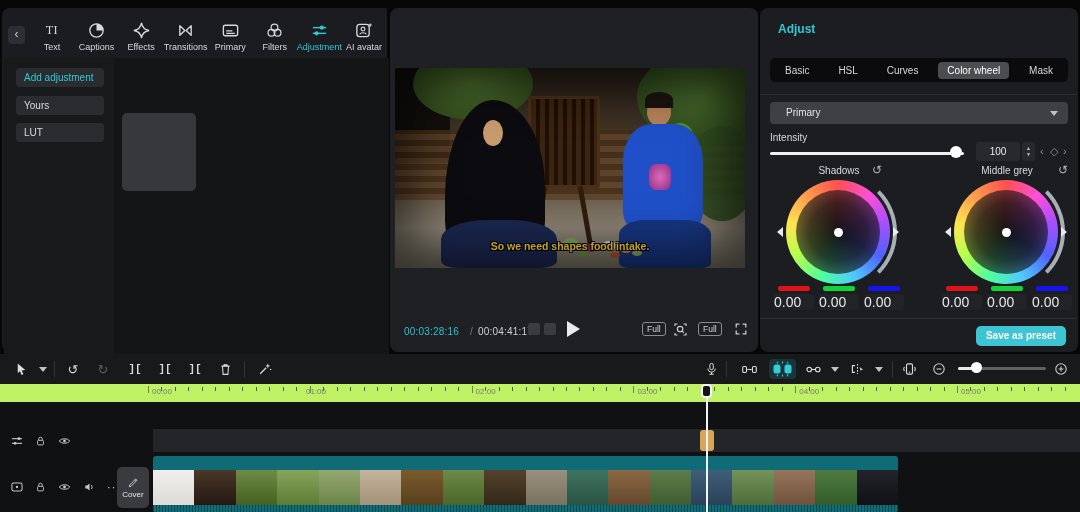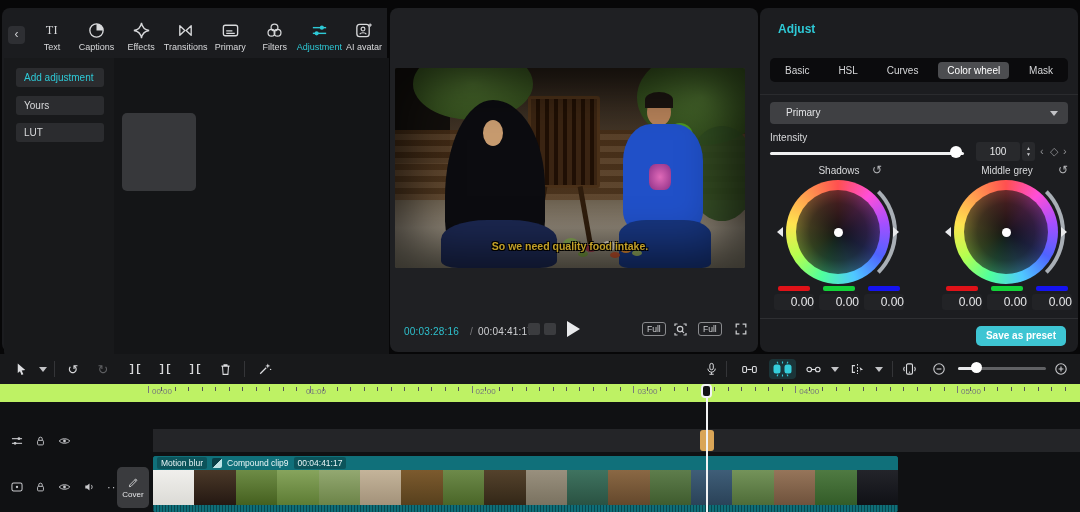--- a/index.html
+++ b/index.html
@@ -86,22 +86,22 @@
   .wheel-dot { position:absolute; left:50%; top:50%; width:9px; height:9px; margin:-4.5px 0 0 -4.5px; border-radius:50%; background:#fff; }
   .wheel-arc { position:absolute; left:-7px; top:-7px; width:118px; height:118px; border-radius:50%;
                border:4px solid transparent; border-right-color:#a9afb6; }
   .wa-left { position:absolute; left:-9px; top:47px; width:0; height:0; border-top:5px solid transparent;
              border-bottom:5px solid transparent; border-right:6px solid #e8e9eb; }
   .wa-right { position:absolute; right:-9px; top:47px; width:0; height:0; border-top:5px solid transparent;
               border-bottom:5px solid transparent; border-left:6px solid #e8e9eb; }
   .rgb-row { position:absolute; top:121px; left:0; width:150px; display:flex; justify-content:center; gap:5px; }
   .rgb-col { width:40px; display:flex; flex-direction:column; align-items:center; gap:3px; }
   .rgb-bar { width:32px; height:5px; border-radius:2px; }
-  .rgb-val { width:40px; height:16px; background:#222326; border-radius:3px; font-size:12px; color:#e8e9eb;
-             text-align:right; line-height:16px; }
+  .rgb-val { width:40px; height:16px; background:#222326; border-radius:3px; font-size:14px; color:#e8e9eb;
+             text-align:left; line-height:16px; }
   .adjust-footer-line { position:absolute; left:0; top:310px; width:100%; height:1px; background:#2e2f32; }
   .save-btn { position:absolute; right:12px; top:318px; height:20px; padding:0 10px; background:#3ec5d3;
               border-radius:5px; font-size:10px; font-weight:bold; color:#fff; line-height:20px; }
 
   
   .tl-toolbar { left:0; top:354px; width:1080px; height:30px; background:#18191b; }
   .tl-sep { position:absolute; top:7px; width:1px; height:16px; background:#343538; }
   .ti { position:absolute; top:6px; width:18px; height:18px; display:flex; align-items:center; justify-content:center; }
   .ti-txt { font-size:13px; color:#d7d8da; }
   .ti-dim { color:#5d5e61; }
@@ -234,21 +234,21 @@
       <div class="v-layer" style="left:50px;top:32px;width:100px;height:168px;background:#0c0c10;border-radius:48% 52% 38% 38% / 58% 52% 28% 28%;z-index:2;"></div>
       <div class="v-layer" style="left:88px;top:52px;width:20px;height:26px;background:#c79b6f;border-radius:50%;z-index:3;"></div>
       <div class="v-layer" style="left:46px;top:152px;width:116px;height:48px;background:#1b2750;border-radius:40% 40% 15% 15%;z-index:2;"></div>
       <div class="v-layer" style="left:250px;top:24px;width:28px;height:16px;background:#1a1410;border-radius:50% 50% 0 0;z-index:3;"></div>
       <div class="v-layer" style="left:252px;top:30px;width:24px;height:28px;background:#b48058;border-radius:50%;z-index:2;"></div>
       <div class="v-layer" style="left:228px;top:56px;width:80px;height:106px;background:#2050c8;border-radius:35% 35% 18% 18%;z-index:2;"></div>
       <div class="v-layer" style="left:254px;top:96px;width:22px;height:26px;background:radial-gradient(#e06ab8,#8c2f86);border-radius:30%;z-index:3;"></div>
       <div class="v-layer" style="left:224px;top:152px;width:92px;height:48px;background:#17357e;border-radius:30% 30% 10% 10%;z-index:2;"></div>
       <div class="v-layer" style="left:168px;top:170px;width:16px;height:12px;background:#7fa050;border-radius:50%;z-index:3;
            box-shadow:20px 4px 0 -2px #8b3040, 38px 2px 0 -1px #d8d0c0, 55px 5px 0 -2px #cf8030, 12px 10px 0 -3px #6a8a3a, 44px 11px 0 -3px #b04a28, 66px 9px 0 -3px #8aa05a;"></div>
-      <div class="v-subtitle">So we need quality food intake.</div>
+      <div class="v-subtitle">So we need shapes food intake.</div>
       <div class="v-vignette"></div>
     </div>
 
     <div class="player-controls">
       <span class="tc tc-cur">00:03:28:16</span>
       <span class="tc tc-sep">/</span>
       <span class="tc tc-dur">00:04:41:17</span>
       <div class="step-sq" style="left:138px;"></div>
       <div class="step-sq" style="left:154px;"></div>
       <div class="play-tri"></div>
@@ -578,26 +578,20 @@
     </div>
 
     <div class="cover-btn">
       <svg width="12" height="12" viewBox="0 0 18 18">
           <path d="M4 13.5 L11.5 6 L13.5 8 L6 15.5 L3.6 16 Z M11.5 6 L13 4.5 L15 6.5 L13.5 8" fill="none" stroke="#e6e7e9" stroke-width="1.2"></path>
         </svg>
       <span class="lbl">Cover</span>
     </div>
 
     <div class="clip">
-      <div class="clip-header">
-        <span class="clip-chip">Motion blur</span>
-        <span class="clip-icon"></span>
-        <span class="clip-name">Compound clip9</span>
-        <span class="clip-chip">00:04:41:17</span>
-      </div>
       <div class="thumbs">
           <div class="thumb" style="background: linear-gradient(rgb(240, 239, 236), rgb(220, 219, 214));"></div>
           <div class="thumb" style="background: linear-gradient(rgb(74, 56, 40), rgb(36, 24, 18));"></div>
           <div class="thumb" style="background: linear-gradient(rgb(110, 140, 70), rgb(69, 96, 31));"></div>
           <div class="thumb" style="background: linear-gradient(rgb(135, 164, 93), rgb(93, 124, 52));"></div>
           <div class="thumb" style="background: linear-gradient(rgb(147, 168, 113), rgb(108, 132, 72));"></div>
           <div class="thumb" style="background: linear-gradient(rgb(196, 180, 154), rgb(163, 146, 122));"></div>
           <div class="thumb" style="background: linear-gradient(rgb(124, 90, 46), rgb(87, 64, 29));"></div>
           <div class="thumb" style="background: linear-gradient(rgb(109, 138, 74), rgb(74, 102, 40));"></div>
           <div class="thumb" style="background: linear-gradient(rgb(84, 66, 44), rgb(51, 39, 23));"></div>

